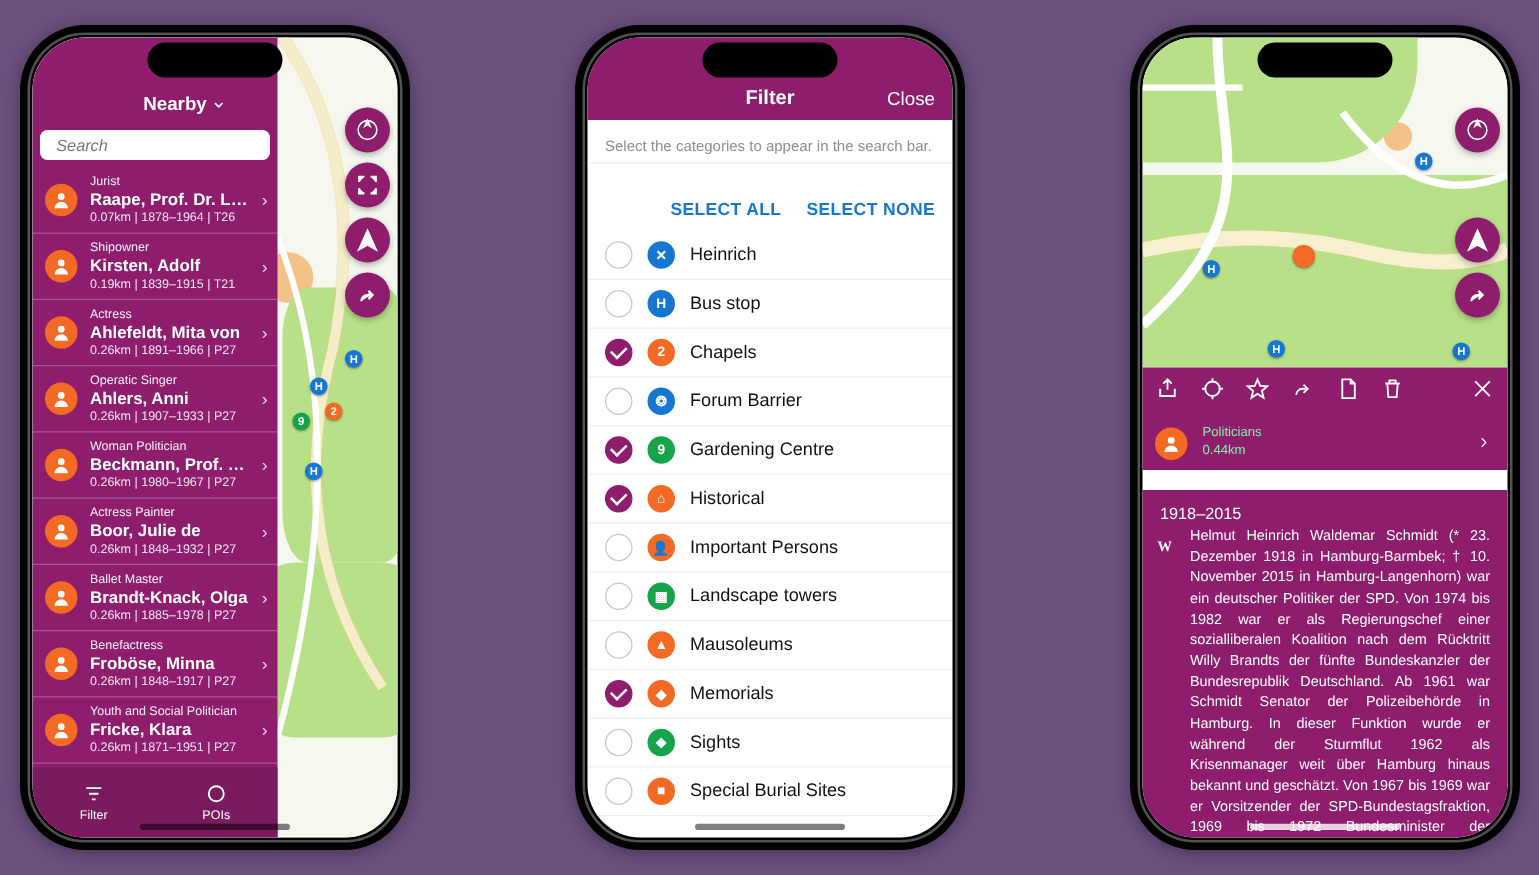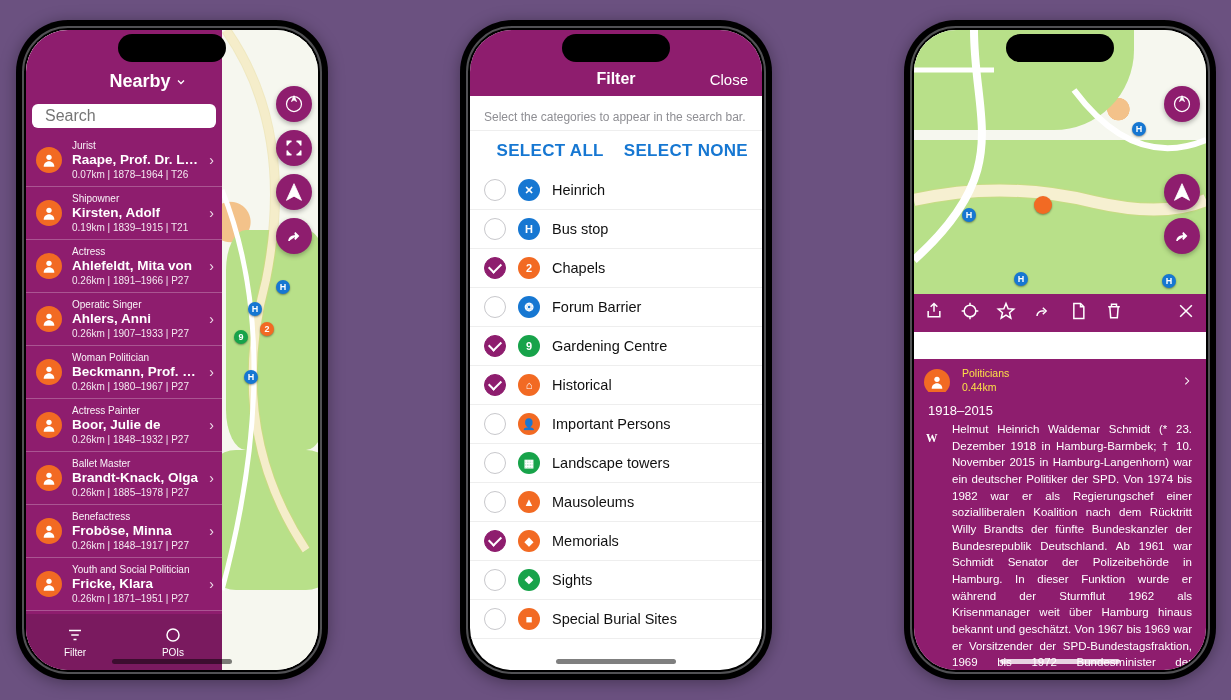--- a/index.html
+++ b/index.html
@@ -56,26 +56,26 @@
     box-shadow:0 2px 5px rgba(0,0,0,.3);
   }
   .fab svg { width:20px; height:20px; fill:#fff; stroke:#fff; }
 
   
   .p1-sidebar {
     position:absolute; left:0; top:0; bottom:0; width:196px;
     background:var(--brand); color:#fff; display:flex; flex-direction:column;
   }
   .p1-title-row { height:62px; display:flex; align-items:flex-end; justify-content:center; padding-bottom:8px;}
-  .p1-title { font-size:18px; font-weight:600; display:flex; align-items:center; gap:4px;padding-left:48px;}
+  .p1-title { font-size:15px; font-weight:600; display:flex; align-items:center; gap:4px;padding-left:48px;}
   .p1-search {
     margin:4px 6px 6px 6px; height:24px; background:#fff; border-radius:6px;
     display:flex; align-items:center; padding:0 6px; gap:5px;
   }
-  .p1-search input { border:none; outline:none; font-size:16px; flex:1; color:#666; background:transparent;}
+  .p1-search input { border:none; outline:none; font-size:13px; flex:1; color:#666; background:transparent;font-style:italic;}
   .p1-list { flex:1; overflow:hidden;}
   .p1-item {
     position:relative; padding:6px 22px 6px 46px;
     border-bottom:1px solid rgba(255,255,255,.25);
   }
   .p1-item .cat  { font-size:10px; opacity:.95; }
   .p1-item .name { font-size:13.5px; font-weight:600; margin-top:1px; white-space:nowrap; overflow:hidden; text-overflow:ellipsis;}
   .p1-item .meta { font-size:10px; opacity:.9; margin-top:2px; }
   .p1-item .chev { position:absolute; right:8px; top:50%; transform:translateY(-50%); font-size:14px; opacity:.85;}
   .p1-avatar {
@@ -90,43 +90,42 @@
 
   
   .p2-header {
     height:58px; background:var(--brand); color:#fff; position:relative;
     display:flex; align-items:flex-end; justify-content:center; padding-bottom:8px;
   }
   .p2-header .title { font-size:16px; font-weight:600; }
   .p2-header .close { position:absolute; right:14px; bottom:8px; font-size:15px; font-weight:400;}
   .p2-subhead { padding:14px 14px 6px 14px; color:#8e8e93; font-size:12px; border-bottom:1px solid #eee;}
   .p2-actions { display:flex; justify-content:flex-end; gap:20px; padding:10px 14px; }
-  .p2-actions span { color:var(--link); font-size:17px; font-weight:600; letter-spacing:.3px;}
+  .p2-actions span { color:var(--link); font-size:14px; font-weight:600; letter-spacing:.3px;margin-top:18px;}
   .p2-row { display:flex; align-items:center; gap:12px; padding:8px 14px; border-bottom:1px solid #eee;}
   .p2-check {
     width:20px; height:20px; border-radius:50%; border:1px solid #c8c8cc; background:#fff;
     display:flex; align-items:center; justify-content:center; flex:none;
   }
   .p2-check.on { background:var(--brand); border-color:var(--brand);}
   .p2-check.on::after { content:""; width:10px; height:6px; border:2px solid #fff; border-top:none; border-right:none; transform:rotate(-45deg) translate(1px,-1px);}
   .p2-caticon { width:22px; height:22px; border-radius:50%; display:flex; align-items:center; justify-content:center; flex:none; color:#fff; font-size:11px; font-weight:700;}
   .p2-label { font-size:14.5px; color:#111; }
 
   
   .p3-map-area { position:absolute; left:0; right:0; top:0; height:264px; overflow:hidden;}
   .p3-toolbar {
     position:absolute; left:0; right:0; top:264px; height:38px;
     background:var(--brand); display:flex; align-items:center; padding:0 10px; gap:16px;
   }
   .p3-toolbar .spacer { flex:1;}
   .p3-toolbar svg { width:20px; height:20px; stroke:#fff; fill:none; stroke-width:1.8;}
   .p3-head {
-    position:absolute; left:0; right:0; top:302px; background:var(--brand); color:#fde047;
+    position:absolute; left:0; right:0; top:302px; background:var(--brand); color:#86efac;
     padding:8px 26px 10px 48px;
-    margin-top:27px;
   }
   .p3-head .avatar { position:absolute; left:10px; top:10px; width:26px; height:26px; border-radius:50%; background:var(--orange); display:flex; align-items:center; justify-content:center;}
   .p3-head .avatar svg { width:16px; height:16px; fill:#fff;}
   .p3-head .cat { font-size:10.5px;}
   .p3-head .name{ font-size:15px; font-weight:600; margin-top:1px;}
   .p3-head .dist{ font-size:10.5px; margin-top:2px;}
   .p3-head .chev{ position:absolute; right:14px; top:50%; transform:translateY(-50%);}
   .p3-body {
     position:absolute; left:0; right:0; top:362px; bottom:0; background:var(--brand); color:#fff;
     padding:10px 14px 16px 38px; font-size:11.5px; line-height:1.45;

